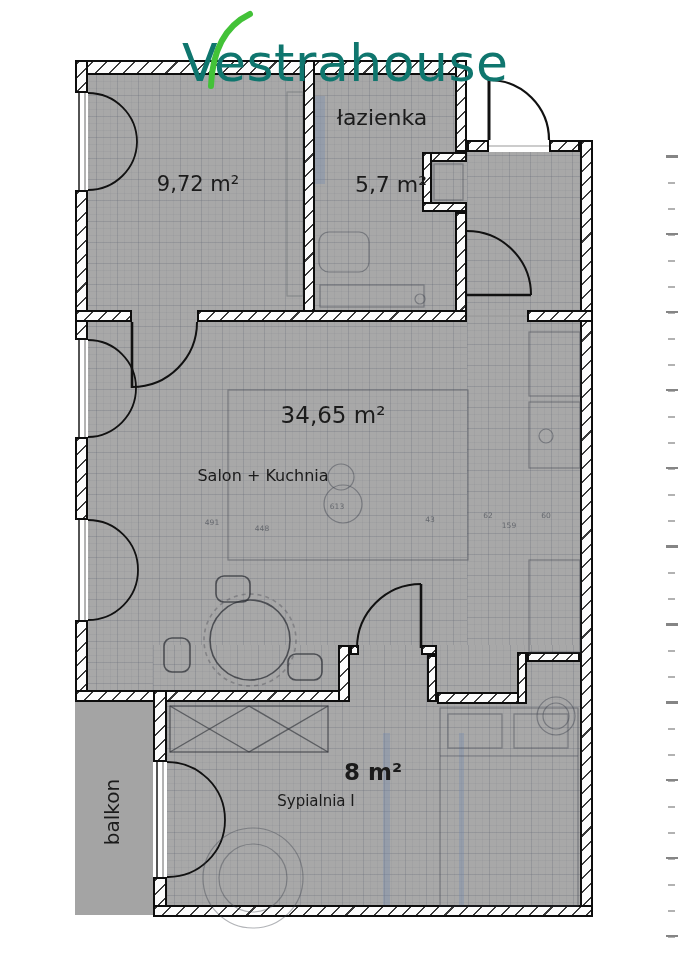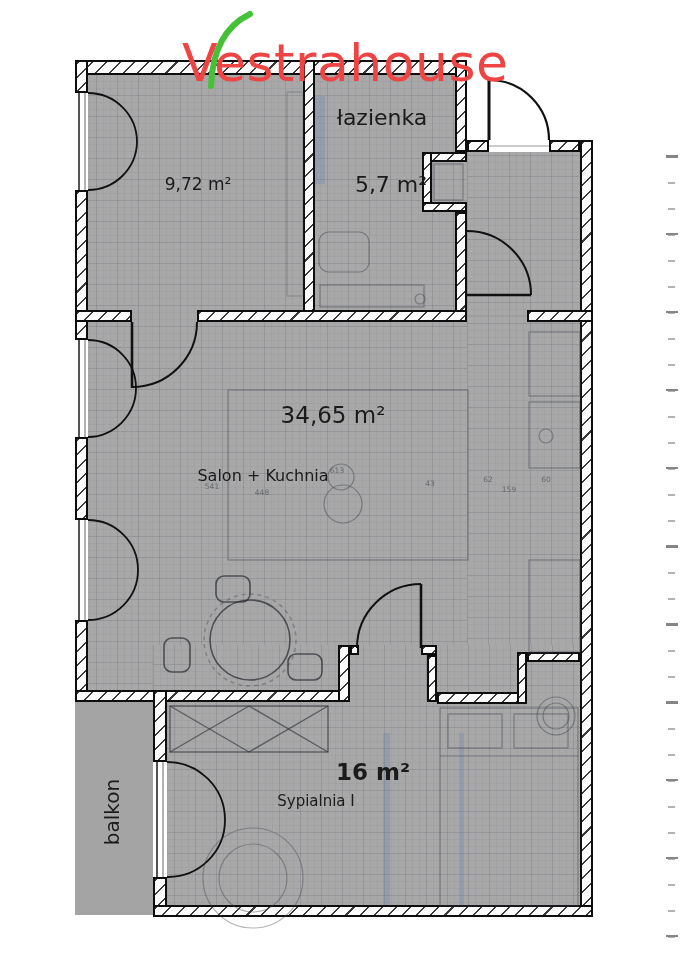--- a/index.html
+++ b/index.html
@@ -10,21 +10,21 @@
       repeating-linear-gradient(0deg, rgba(90,95,110,0.18) 0 1px, transparent 1px 21px),
       repeating-linear-gradient(90deg, rgba(90,95,110,0.18) 0 1px, transparent 1px 21px),
       repeating-linear-gradient(0deg, rgba(90,95,110,0.08) 0 1px, transparent 1px 7px),
       repeating-linear-gradient(90deg, rgba(90,95,110,0.08) 0 1px, transparent 1px 7px);}
   .wall{position:absolute;box-sizing:border-box;background-color:#fcfcfc;
     background-image:repeating-linear-gradient(135deg, rgba(25,25,25,0.85) 0 1.5px, transparent 1.5px 10px);
     border:2px solid #0d0d0d;}
   .open{position:absolute;background:#fff;}
   .balcony{position:absolute;left:75px;top:702px;width:80px;height:213px;background:#a4a4a4;}
   .lbl{position:absolute;transform:translate(-50%,-50%);color:#1b1b1b;white-space:nowrap;}
-  .dim{position:absolute;transform:translate(-50%,-50%);font-size:7.5px;color:rgba(55,60,70,0.6);white-space:nowrap;}
+  .dim{position:absolute;transform:translate(-50%,-50%);font-size:7.5px;color:rgba(55,60,70,0.6);white-space:nowrap;margin-top:36px;}
   #svgLayer{position:absolute;left:0;top:0;pointer-events:none;}
   .logo{position:absolute;left:182px;top:30px;font-size:52px;font-weight:500;letter-spacing:0.5px;line-height:66px;}
   .ruler{position:absolute;left:664px;top:150px;width:14px;height:795px;}
   .ruler-small{position:absolute;right:3px;top:6px;width:7px;height:100%;
     background:repeating-linear-gradient(to bottom,#b2b2b2 0 2px,transparent 2px 26px);}
   .ruler-big{position:absolute;right:0;top:5px;width:12px;height:100%;
     background:repeating-linear-gradient(to bottom,#858585 0 2.5px,transparent 2.5px 78px);}
 </style>
 </head>
 <body>
@@ -161,36 +161,36 @@
       <rect x="170" y="706" width="158" height="46"></rect>
       <line x1="170" y1="706" x2="249" y2="752"></line>
         <line x1="249" y1="706" x2="170" y2="752"></line>
       <line x1="249" y1="706" x2="328" y2="752"></line>
         <line x1="328" y1="706" x2="249" y2="752"></line>
     </g>
 
     <path d="M 250 14 Q 213 32 211 86" fill="none" stroke="#43c238" stroke-width="6" stroke-linecap="round"></path>
   </svg>
 
-  <div class="lbl" style="left:198px;top:184px;font-size:17px;">9,72 m²</div>
+  <div class="lbl" style="left:198px;top:184px;font-size:21px;">9,72 m²</div>
   <div class="lbl" style="left:382px;top:117px;font-size:22px;">łazienka</div>
   <div class="lbl" style="left:391px;top:184px;font-size:22px;">5,7 m²</div>
   <div class="lbl" style="left:333px;top:415px;font-size:23px;">34,65 m²</div>
   <div class="lbl" style="left:263px;top:475px;font-size:16px;text-align:right;">Salon + Kuchnia</div>
-  <div class="lbl" style="left:373px;top:772px;font-size:23px;font-weight:bold;">16 m²</div>
+  <div class="lbl" style="left:373px;top:772px;font-size:23px;font-weight:bold;">8 m²</div>
   <div class="lbl" style="left:316px;top:801px;font-size:15px;">Sypialnia I</div>
   <div class="lbl" style="left:112px;top:812px;font-size:20px;transform:translate(-50%,-50%) rotate(-90deg);">balkon</div>
 
-  <div class="logo" style="color: #ef4444;">Vestrahouse</div>
+  <div class="logo" style="color: #0f766e;">Vestrahouse</div>
 
   <div class="ruler">
     <div class="ruler-small"></div>
     <div class="ruler-big"></div>
   </div>
 
-<span class="dim" style="left: 212px; top: 486px;">541</span>
+<span class="dim" style="left: 212px; top: 486px;">491</span>
     <span class="dim" style="left: 262px; top: 492px;">448</span>
     <span class="dim" style="left: 337px; top: 470px;">613</span>
     <span class="dim" style="left: 430px; top: 483px;">43</span>
     <span class="dim" style="left: 488px; top: 479px;">62</span>
     <span class="dim" style="left: 509px; top: 489px;">159</span>
     <span class="dim" style="left: 546px; top: 479px;">60</span>
   </div>
 
 </body></html>

